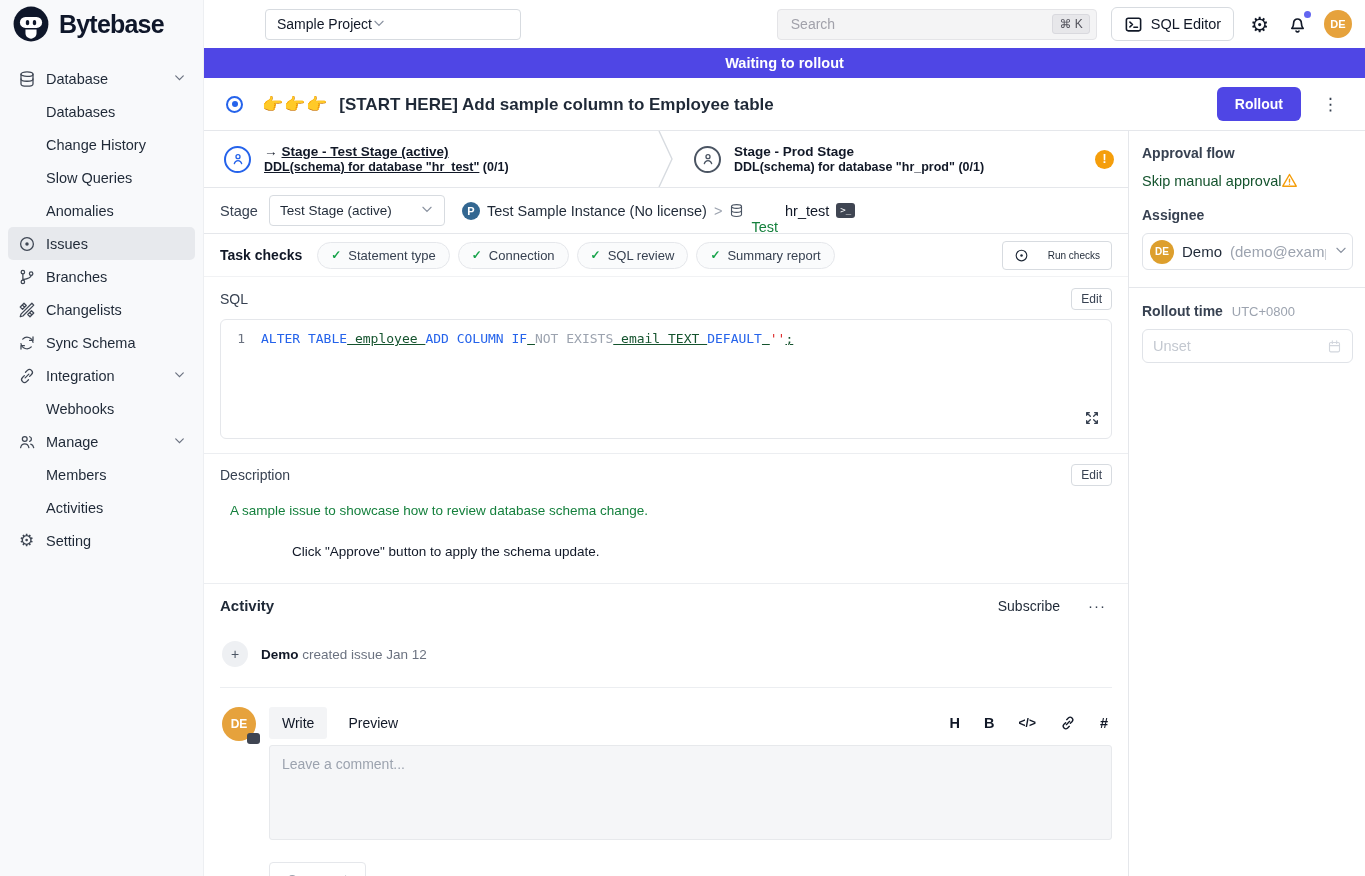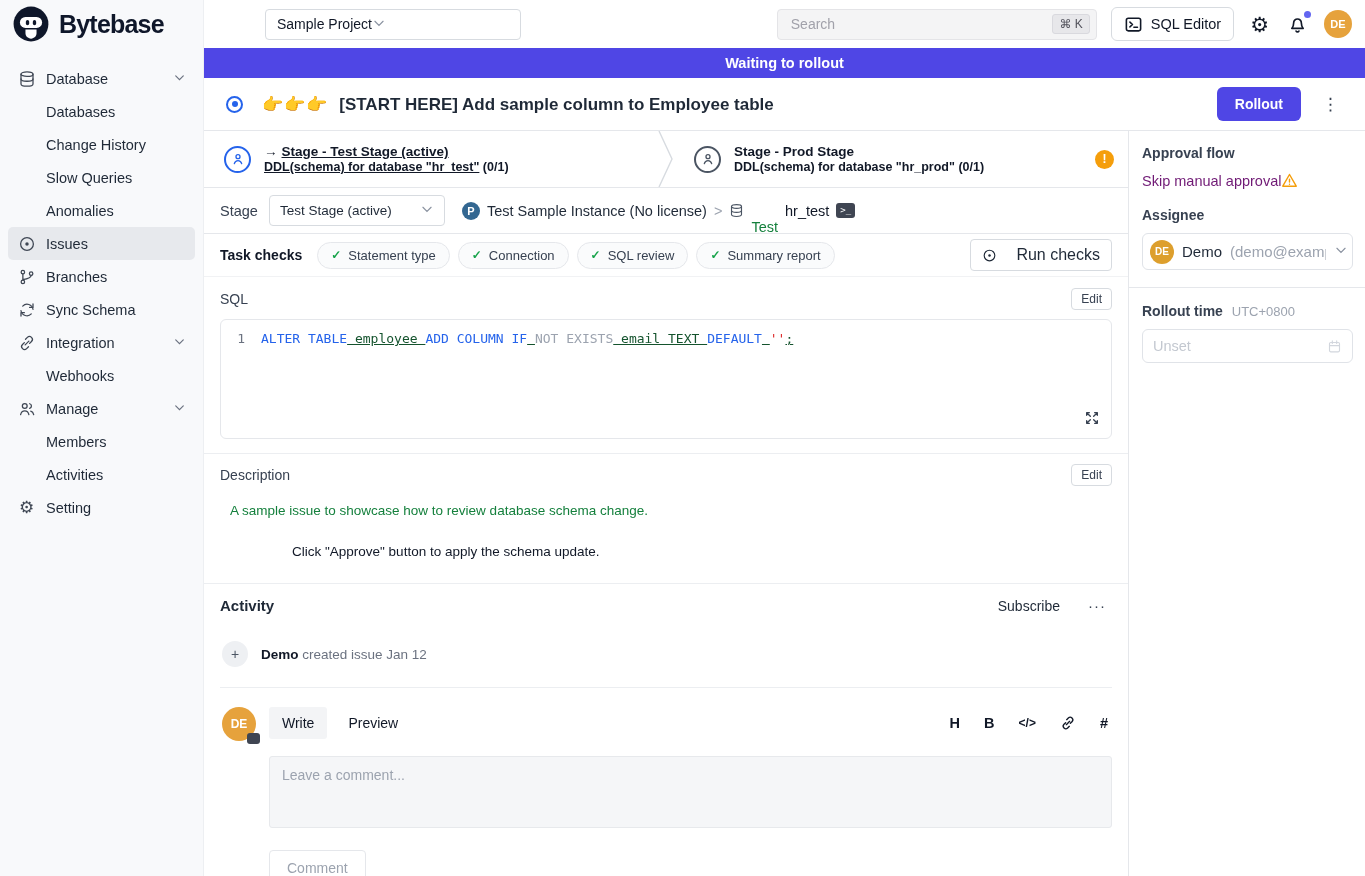--- a/index.html
+++ b/index.html
@@ -98,21 +98,21 @@
   .term-badge { background:#3f4552; color:#fff; border-radius:3px; font-family:"DejaVu Sans Mono",monospace;
                 font-size:9px; padding:3px 4px; cursor:pointer; line-height:1; }
 
   
   .checks-row { display:flex; align-items:center; gap:8px; height:43px; padding:0 16px; border-bottom:1px solid #f1f2f4; }
   .checks-label { font-weight:600; font-size:14px; color:#111827; margin-right:7px; }
   .pill { display:flex; align-items:center; gap:7px; border:1px solid #e5e7eb; background:#fafbfc; border-radius:15px;
           padding:5px 13px; font-size:13px; color:#374151; cursor:pointer; }
   .pill .chk { color:#16a34a; font-weight:700; font-size:12px; }
   .run-btn { margin-left:auto; display:flex; align-items:center; gap:19px; border:1px solid #d7dbe0; border-radius:4px;
-             background:#fff; padding:6px 11px; font-size:16px; color:#1f2937; cursor:pointer;text-align:center; }
+             background:#fff; padding:6px 11px; font-size:10px; color:#1f2937; cursor:pointer;text-align:center; }
   .run-btn svg { width:15px; height:15px; }
 
   
   .sec-head { display:flex; align-items:center; justify-content:space-between; }
   .sec-title { color:#374151; font-size:14px; font-weight:500; }
   .edit-btn { border:1px solid #d7dbe0; background:#fff; border-radius:4px; font-size:12px; color:#374151;
               padding:3px 9px; cursor:pointer; }
 
   .sql-section { padding:11px 16px 14px; }
   .code-box { margin-top:9px; border:1px solid #e5e7eb; border-radius:6px; height:120px; position:relative;
@@ -144,30 +144,30 @@
   .avatar-badge { position:absolute; right:-4px; bottom:-3px; width:13px; height:11px; background:#3f4552; border-radius:3px; }
   .comment-main { flex:1; min-width:0; }
   .tabs-row { display:flex; align-items:center; }
   .tab { padding:8px 13px; font-size:14px; color:#111827; cursor:pointer; border-radius:3px; }
   .tab.selected { background:#f3f4f6; }
   .tab + .tab { margin-left:8px; }
   .md-toolbar { margin-left:auto; display:flex; align-items:center; gap:24px; padding-right:4px; }
   .md-btn { border:none; background:none; color:#111827; font-size:14.5px; font-weight:700; padding:0; cursor:pointer; font-family:inherit; }
   .md-btn.code-btn { font-size:12px; }
   .md-btn svg { width:16px; height:16px; display:block; }
-  .comment-box { margin-top:17px; width:100%; height:72px; background:#f5f6f8; border:1px solid #e7e9ec; border-radius:3px;
+  .comment-box { margin-top:6px; width:100%; height:95px; background:#f5f6f8; border:1px solid #e7e9ec; border-radius:3px;
                  padding:10px 12px; font-size:14px; color:#7f1d1d; resize:none; font-family:inherit; outline:none; }
   .comment-box::placeholder { color:#9ca3af; }
   .comment-btn { margin-top:19px; border:1px solid #e5e7eb; background:#fff; color:#9ca3af; border-radius:4px;
                  padding:9px 17px; font-size:14px; cursor:pointer; }
 
   
   .panel { width:237px; flex-shrink:0; border-left:1px solid #e5e7eb; padding:14px 12px 0 13px; }
   .panel-title { font-size:14px; font-weight:700; color:#374151; }
-  .skip-row { display:flex; align-items:center; color:#701a75; font-size:14.5px; margin:11px 0 18px; }
+  .skip-row { display:flex; align-items:center; color:#14532d; font-size:14.5px; margin:11px 0 18px; }
   .warn-tri { color:#f59e0b; display:flex; } .warn-tri svg { width:17px; height:17px; }
   .assignee-select { display:flex; align-items:center; gap:8px; border:1px solid #e0e3e8; border-radius:6px; height:37px;
                      padding:0 4px 0 7px; margin-top:10px; overflow:hidden; white-space:nowrap; cursor:pointer; background:#fff; }
   .avatar-sm { width:24px; height:24px; border-radius:50%; background:#dd9f2d; color:#fff; font-size:10px; font-weight:700;
                display:flex; align-items:center; justify-content:center; flex-shrink:0; }
   .assignee-name { font-size:15px; color:#1f2937; }
   .assignee-email { font-size:15px; color:#9ca3af; overflow:hidden; flex-shrink:1; }
   .panel-divider { border:none; border-top:1px solid #e5e7eb; margin:17px -12px 15px -13px; }
   .rt-label { font-size:14px; font-weight:700; color:#374151; }
   .rt-tz { font-size:13px; font-weight:400; color:#9ca3af; margin-left:5px; }
@@ -229,20 +229,28 @@
       <div class="nav-item">
         <span class="nicon">
           <svg viewBox="0 0 24 24" fill="none" stroke="currentColor" stroke-width="1.7" stroke-linecap="round">
               <circle cx="6.5" cy="5.5" r="2.3"></circle>
               <circle cx="6.5" cy="18.5" r="2.3"></circle>
               <circle cx="17.5" cy="7.5" r="2.3"></circle>
               <path d="M6.5 8v8M17.5 10c0 3.5-5 4.5-11 5.5"></path>
             </svg>
         </span>
         <span>Branches</span>
+      </div>
+      <div class="nav-item">
+        <span class="nicon">
+          <svg viewBox="0 0 24 24" fill="none" stroke="currentColor" stroke-width="1.7" stroke-linecap="round" stroke-linejoin="round">
+              <path d="M3 8l5-5 3 3-5 5-3-3zM13 18l5-5 3 3-5 5-3-3zM6 5.5L8.5 8M15.5 15.5L18 18M3 21l3.5-1L21 5.5 18.5 3 4 17.5 3 21z"></path>
+            </svg>
+        </span>
+        <span>Changelists</span>
       </div>
       <div class="nav-item">
         <span class="nicon">
           <svg viewBox="0 0 24 24" fill="none" stroke="currentColor" stroke-width="1.7" stroke-linecap="round" stroke-linejoin="round">
               <path d="M20 11a8 8 0 00-13.7-4.2M4 13a8 8 0 0013.7 4.2"></path>
               <path d="M20 4v4.5h-4.5M4 20v-4.5h4.5"></path>
             </svg>
         </span>
         <span>Sync Schema</span>
       </div>

